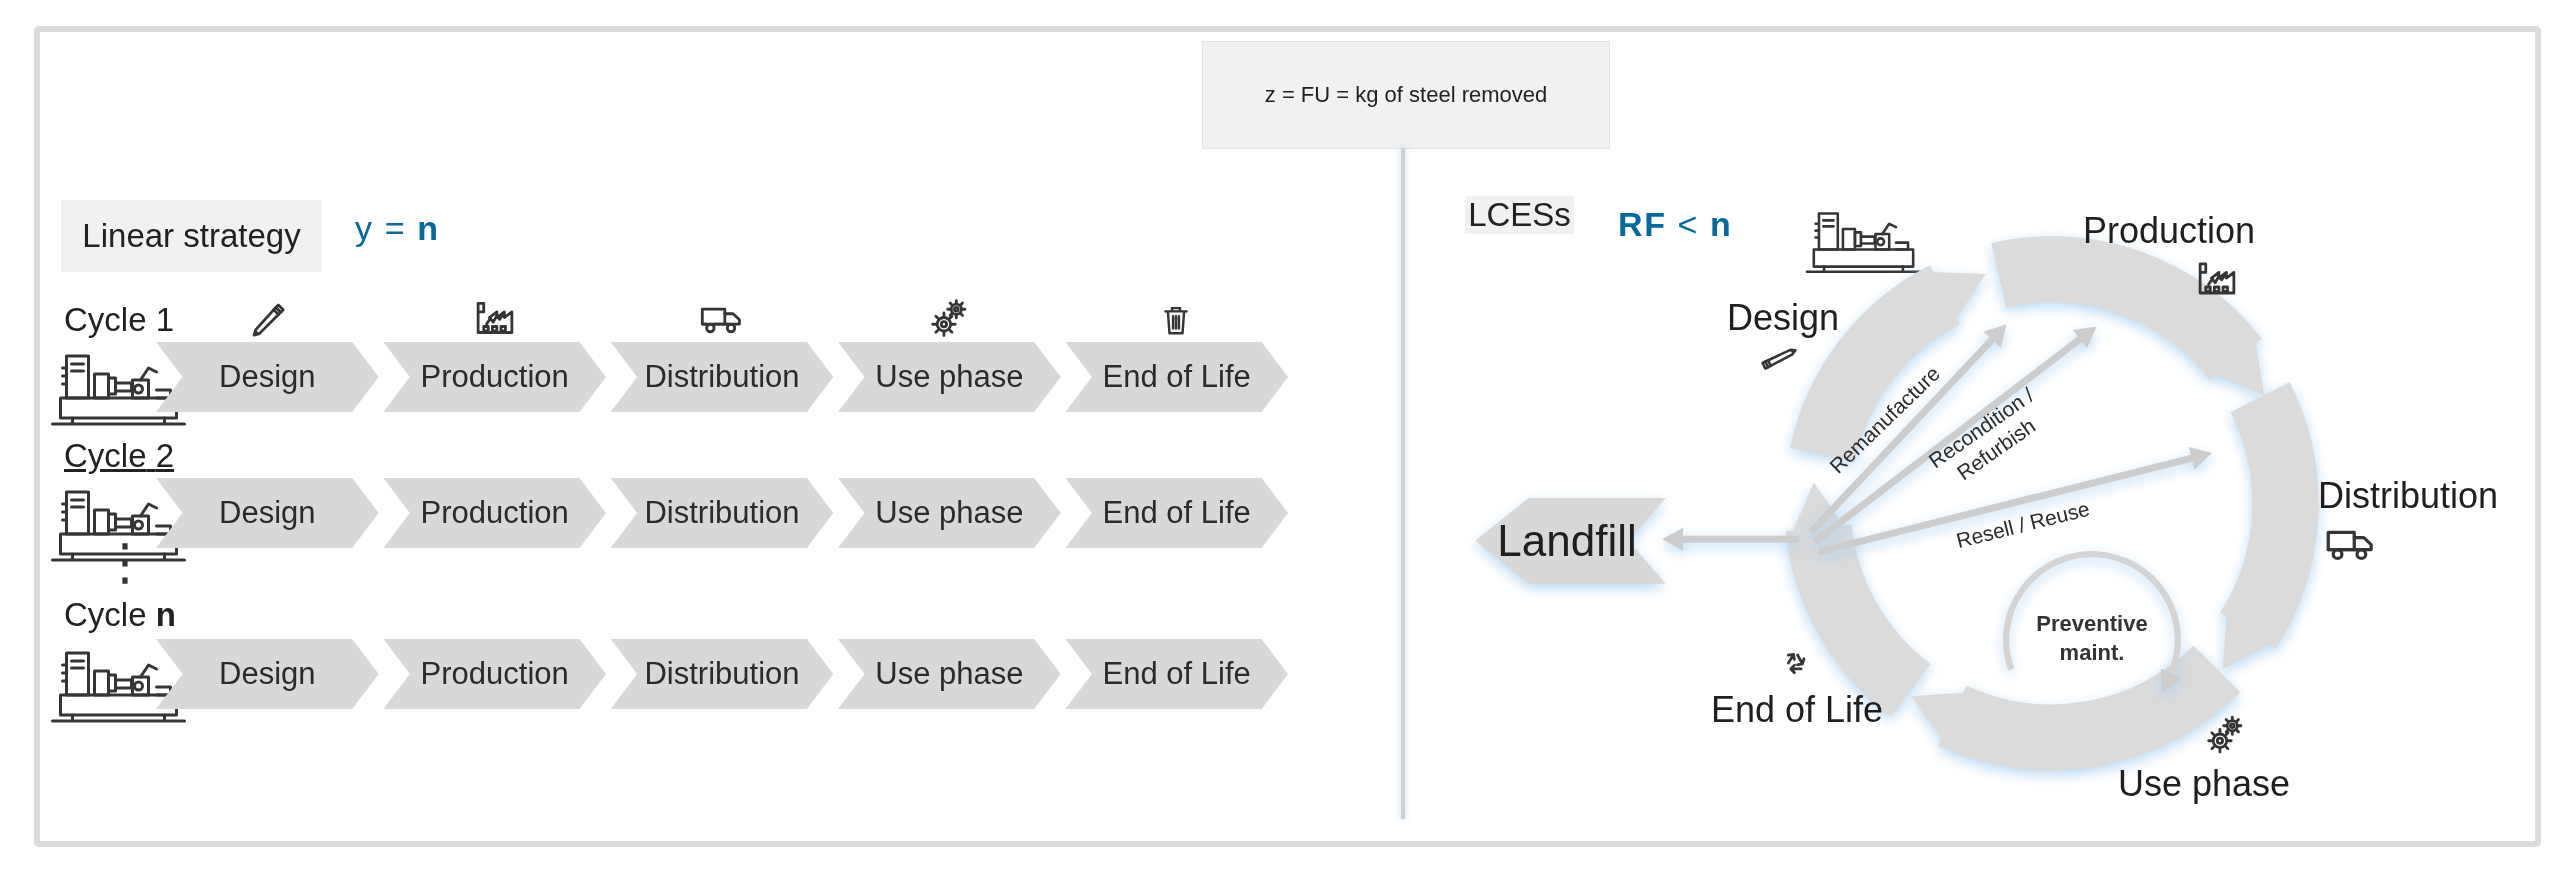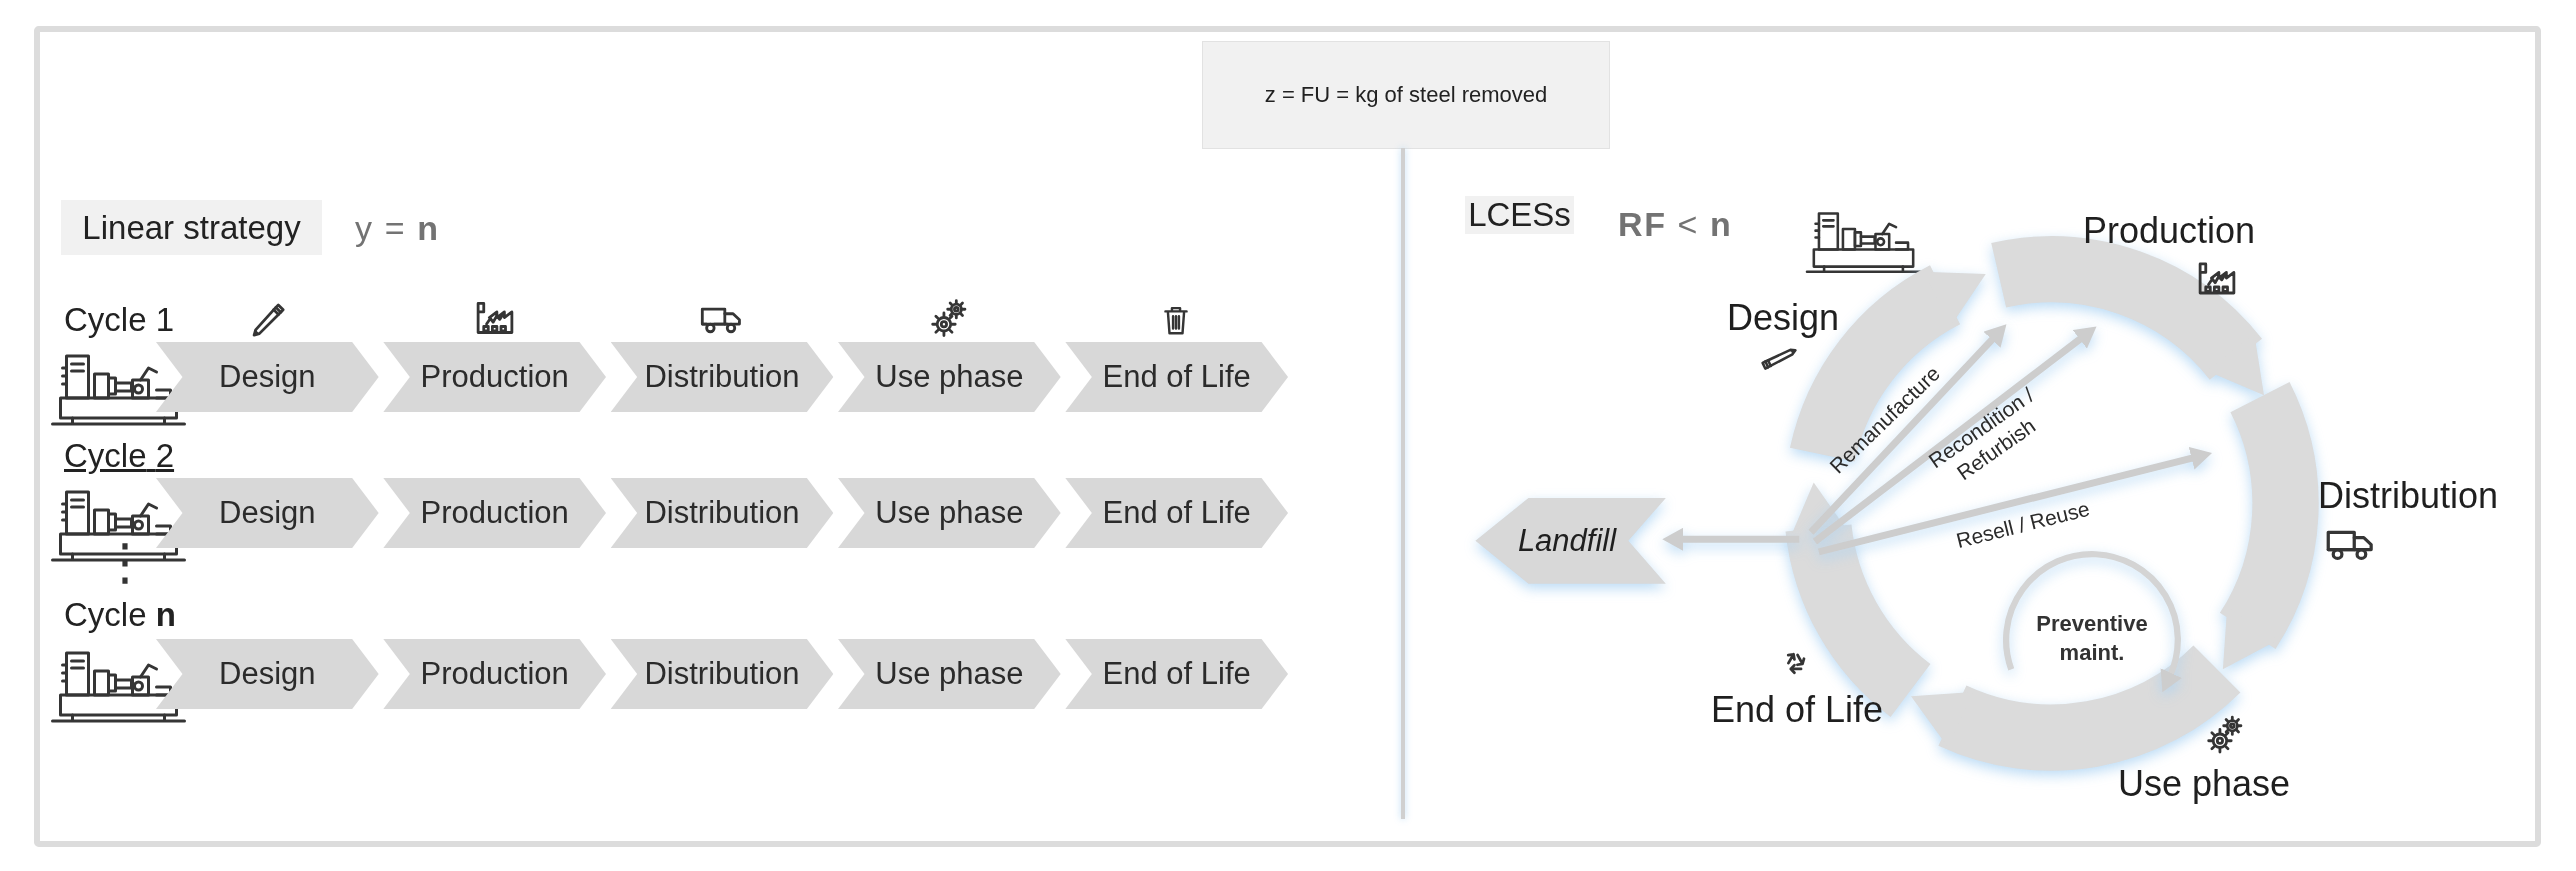--- a/index.html
+++ b/index.html
@@ -7,23 +7,23 @@
   .canvas{position:absolute;inset:0;overflow:hidden;}
   .frame{position:absolute;left:34px;top:26px;width:2495px;height:809px;border:6.2px solid #dcdcdc;border-radius:4.7px;background:#ffffff;}
 
   
   .header-box{position:absolute;left:1202px;top:41px;width:406px;height:106px;background:#f1f1f1;border:0.8px solid #e2e2e2;display:flex;align-items:center;justify-content:center;text-align:center;font-size:22px;line-height:1.35;color:#222;}
   .header-box .inner{max-width:343px;}
   .divider{position:absolute;left:1401px;top:148px;width:3.9px;height:671px;background:#d0d0d0;box-shadow:0 0 7.8px rgba(170,210,242,.8);}
 
   
   .tag{position:absolute;background:#f1f1f1;display:flex;align-items:center;justify-content:center;font-size:33px;color:#222;}
-  .tag.linear{left:61px;top:200px;width:261px;height:55px;}
+  .tag.linear{left:61px;top:200px;width:261px;height:72px;}
   .tag.lcess{left:1465px;top:196px;width:109px;height:38px;}
-  .eq{position:absolute;font-size:34px;color:#737373;letter-spacing:1.6px;}
+  .eq{position:absolute;font-size:34px;color:#0369a1;letter-spacing:1.6px;}
   .eq .rhs{font-weight:700;}
   .eq-linear{left:355px;top:209px;}
   .eq-rf{left:1618px;top:205px;}
   .eq-rf .lhs{font-weight:700;}
 
   
   .cycle-label{position:absolute;left:64px;font-size:33px;color:#222;white-space:nowrap;}
   .cycle-label.r1{top:301px;} .cycle-label.r2{top:437px;text-decoration:underline;} .cycle-label.r3{top:596px;}
   .bold-suffix{font-weight:700;}
   .machine{position:absolute;left:50px;width:137px;height:84px;}
@@ -35,21 +35,21 @@
         clip-path:polygon(0 0,calc(100% - 26.5px) 0,100% 50%,calc(100% - 26.5px) 100%,0 100%,26.5px 50%);
         filter:drop-shadow(0 4.7px 5.5px rgba(170,210,242,.85));}
   .dots{position:absolute;left:100px;top:537px;font-size:50px;line-height:1;color:#333;}
 
   
   .phase-icon{position:absolute;top:295px;width:45px;height:45px;transform:translateX(-50%);}
   .phase-icon.small{width:39px;height:39px;top:300px;}
 
   
   .rlabel{position:absolute;transform:translate(-50%,-50%);font-size:36px;color:#1f1f1f;white-space:nowrap;}
-  .rlabel.landfill{font-size:31px;font-style:italic;}
+  .rlabel.landfill{font-size:44px;}
   .loop-label{position:absolute;transform:translate(-50%,-50%) rotate(var(--rot));font-size:21px;color:#2b2b2b;text-align:center;line-height:1.25;white-space:nowrap;}
   .loop-label.wrap{white-space:normal;width:195px;}
   .prev-label{position:absolute;transform:translate(-50%,-50%);width:133px;text-align:center;font-size:22px;line-height:1.3;color:#333;}
   .ricon{position:absolute;transform:translate(-50%,-50%);}
 
   .ring-svg{position:absolute;left:1405px;top:0;width:1171px;height:871px;}
   .glow{filter:drop-shadow(0 6px 8px rgba(170,210,242,.8));}
   svg .ink{stroke:#353535;stroke-width:1.5;fill:none;stroke-linecap:round;stroke-linejoin:round;}
   .icon-svg{display:block;width:100%;height:100%;}
 </style>

